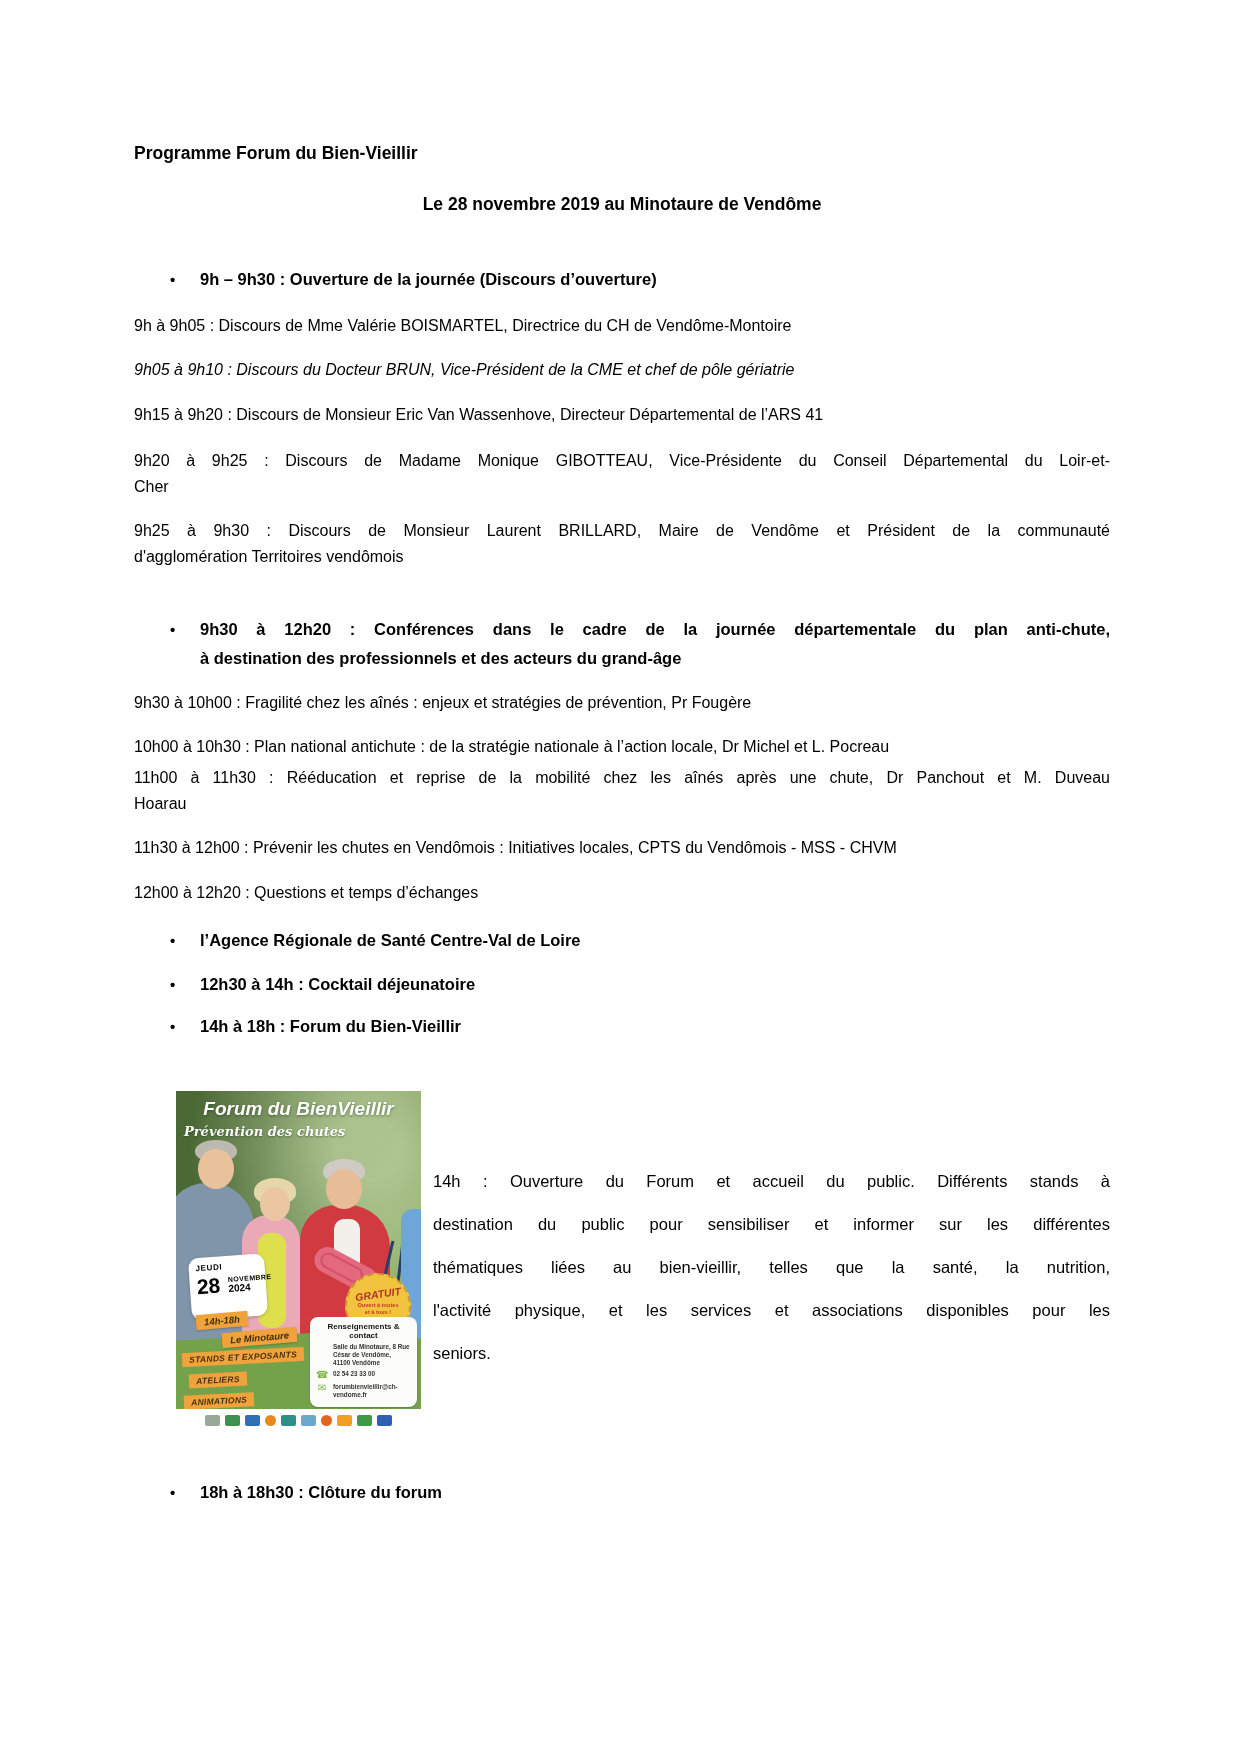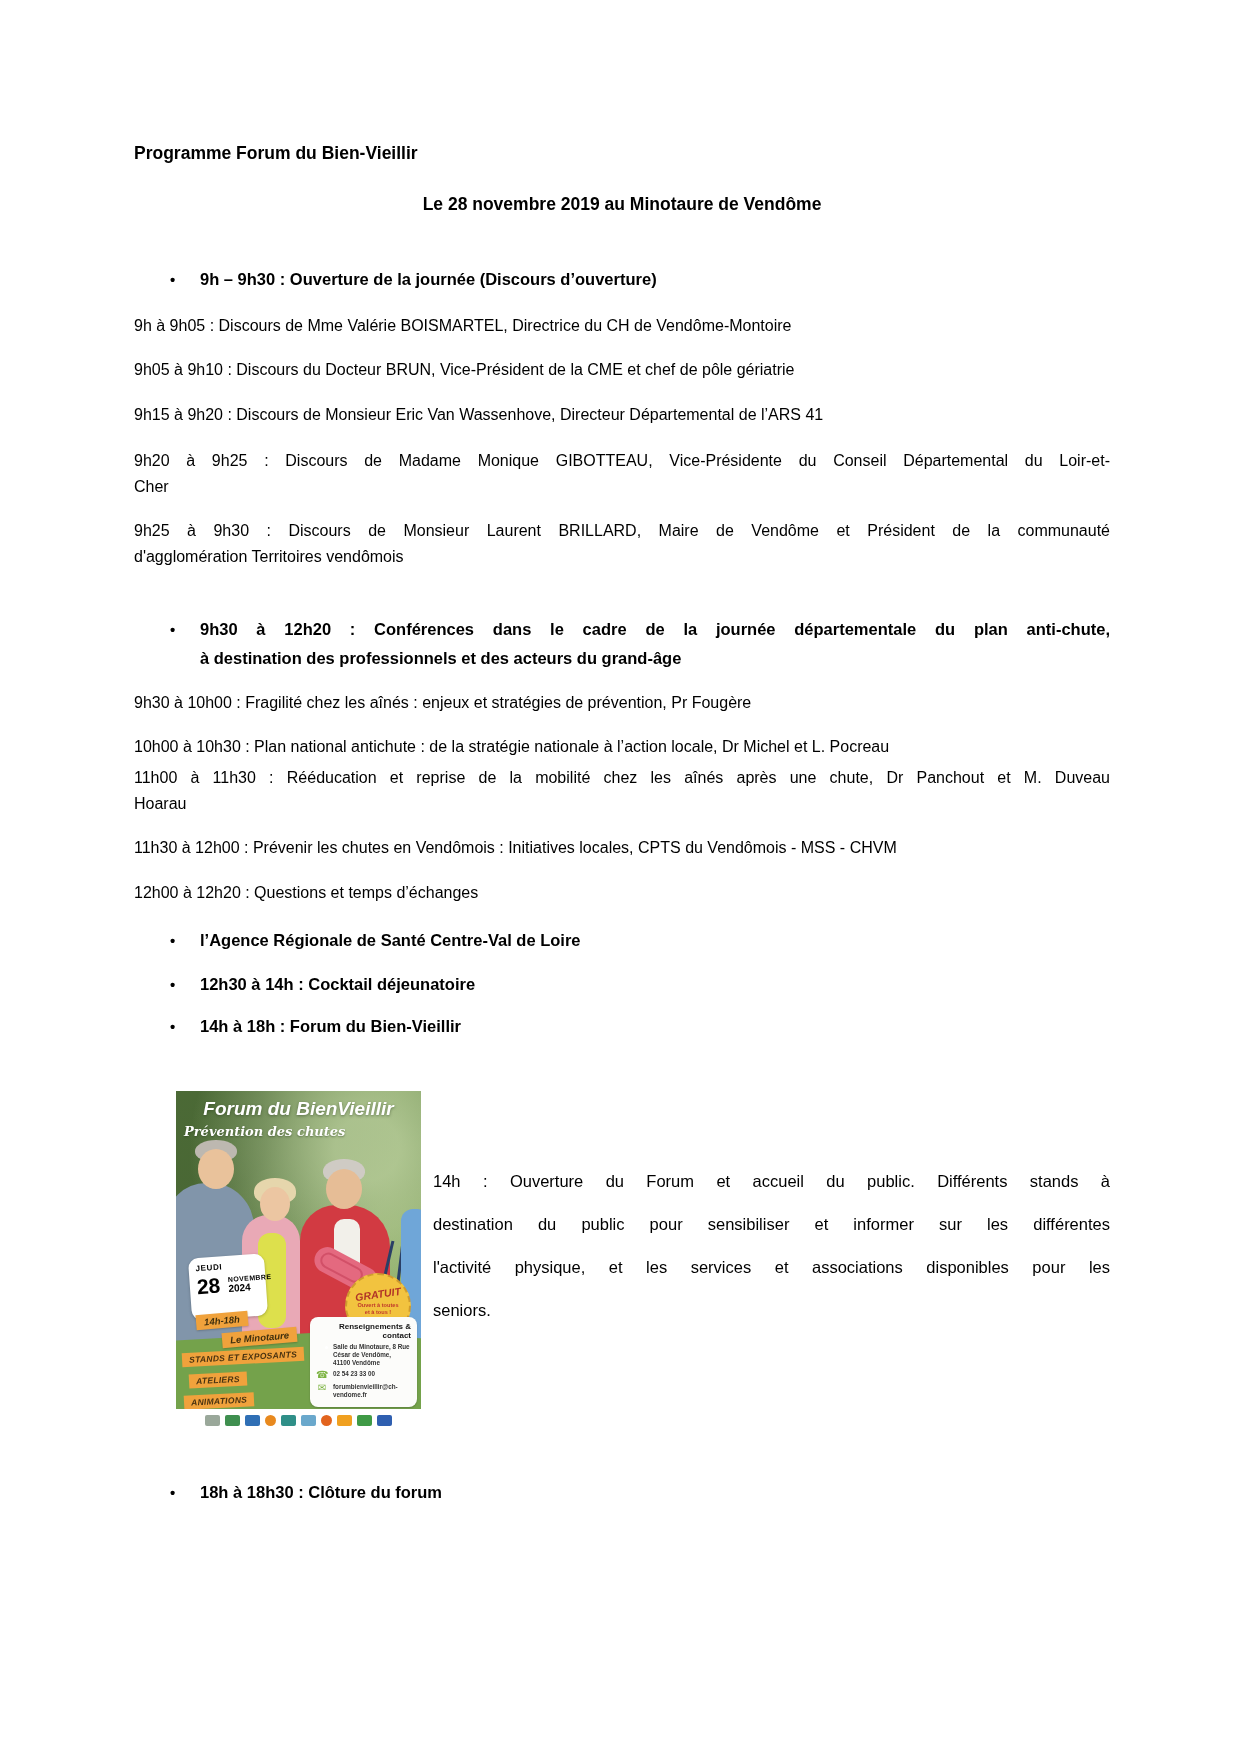--- a/index.html
+++ b/index.html
@@ -12,21 +12,21 @@
   .doc-title    { margin-top:140px; text-align:left; font-weight:bold; font-size:17.5px; line-height:26px; }
   .doc-subtitle { margin-top:25px;  text-align:center; font-weight:bold; font-size:17.5px; line-height:26px; }
 
   .para { font-size:16px; line-height:26px; margin:0; }
   .jline { display:block; text-align:justify; text-align-last:justify; }
 
   .bullet { display:flex; margin-left:36px; font-weight:bold; font-size:16.5px; line-height:29px; }
   .dot { width:30px; flex:none; font-size:15px; }
   .btext { flex:1; }
 
-  .mt-b1 { margin-top:48px; } .mt-p1 { margin-top:19px; } .mt-p2 { margin-top:18px; }
+  .mt-b1 { margin-top:48px; } .mt-p1 { margin-top:19px; } .mt-p2 { margin-top:18px;font-style:italic; }
   .mt-p3 { margin-top:19px; } .mt-p4 { margin-top:20px; } .mt-p5 { margin-top:18px; }
   .mt-b2 { margin-top:45px; } .mt-p6 { margin-top:17px; } .mt-p7 { margin-top:18px; }
   .mt-p8 { margin-top:5px; } .mt-p9 { margin-top:18px; } .mt-p10 { margin-top:19px; }
   .mt-b3 { margin-top:20px; } .mt-b4 { margin-top:15px; } .mt-b5 { margin-top:13px; }
   .mt-row { margin-top:50px; } .mt-b6 { margin-top:47px; }
 
   
   .poster-row { display:flex; }
   .forum-desc { flex:1; margin-left:12px; padding-top:69px; font-size:16.5px; line-height:43px; }
 
@@ -89,21 +89,21 @@
   .fb-title { margin-top:13px; font-size:10.5px; font-weight:bold; font-style:italic; color:#b13327;
               transform:rotate(-8deg); }
   .fb-sub { font-size:5.6px; font-weight:bold; color:#c0392b; line-height:7px; margin-top:2px; }
 
   .tag { position:absolute; background:#f0a23c; color:#4a3311; font-style:italic; font-weight:bold;
          font-size:8.5px; padding:2px 7px; transform:rotate(-3deg); letter-spacing:.3px; white-space:nowrap; }
   .tag1 { left:6px;  top:259px; } .tag2 { left:13px; top:282px; } .tag3 { left:8px; top:303px; }
 
   .contact-card { position:absolute; right:4px; bottom:24px; width:107px; background:#fcfcfa;
     border-radius:8px; padding:5px 6px; box-sizing:border-box; box-shadow:0 1px 2px rgba(0,0,0,.2); }
-  .cc-heading { font-size:8px; font-weight:bold; color:#151515; text-align:right; margin-bottom:3px; }
+  .cc-heading { font-size:8px; font-weight:bold; color:#151515; text-align:center; margin-bottom:3px; }
   .cc-row { display:flex; gap:5px; align-items:flex-start; margin-bottom:3px; }
   .cc-ic { flex:none; width:12px; text-align:center; }
   .pin { width:9px; height:9px; background:#7cb342; border-radius:50% 50% 50% 0;
          transform:rotate(-45deg); margin:1px auto 0; position:relative; }
   .pin::after { content:""; position:absolute; left:3px; top:3px; width:3px; height:3px;
                 background:#fff; border-radius:50%; }
   .cc-glyph { color:#7cb342; font-size:10px; line-height:10px; }
   .cc-text { font-size:6.3px; font-weight:bold; color:#333; line-height:8px; }
 
   .logos { position:absolute; left:0; right:0; bottom:0; height:22px; background:#fff;
@@ -261,20 +261,21 @@
           <span class="logo lg7"></span>
           <span class="logo lg8"></span>
           <span class="logo lg9"></span>
           <span class="logo lg10"></span>
         </div>
       </div>
 
       <div class="forum-desc">
         <span class="jline">14h : Ouverture du Forum et accueil du public. Différents stands à</span>
         <span class="jline">destination du public pour sensibiliser et informer sur les différentes</span>
+        <span class="jline">thématiques liées au bien-vieillir, telles que la santé, la nutrition,</span>
         <span class="jline">l'activité physique, et les services et associations disponibles pour les</span>
         <span style="display:block">seniors.</span>
       </div>
     </div>
 
     <div class="bullet mt-b6">
       <span class="dot">•</span>
       <div class="btext">18h à 18h30 : Clôture du forum</div>
     </div>
 

